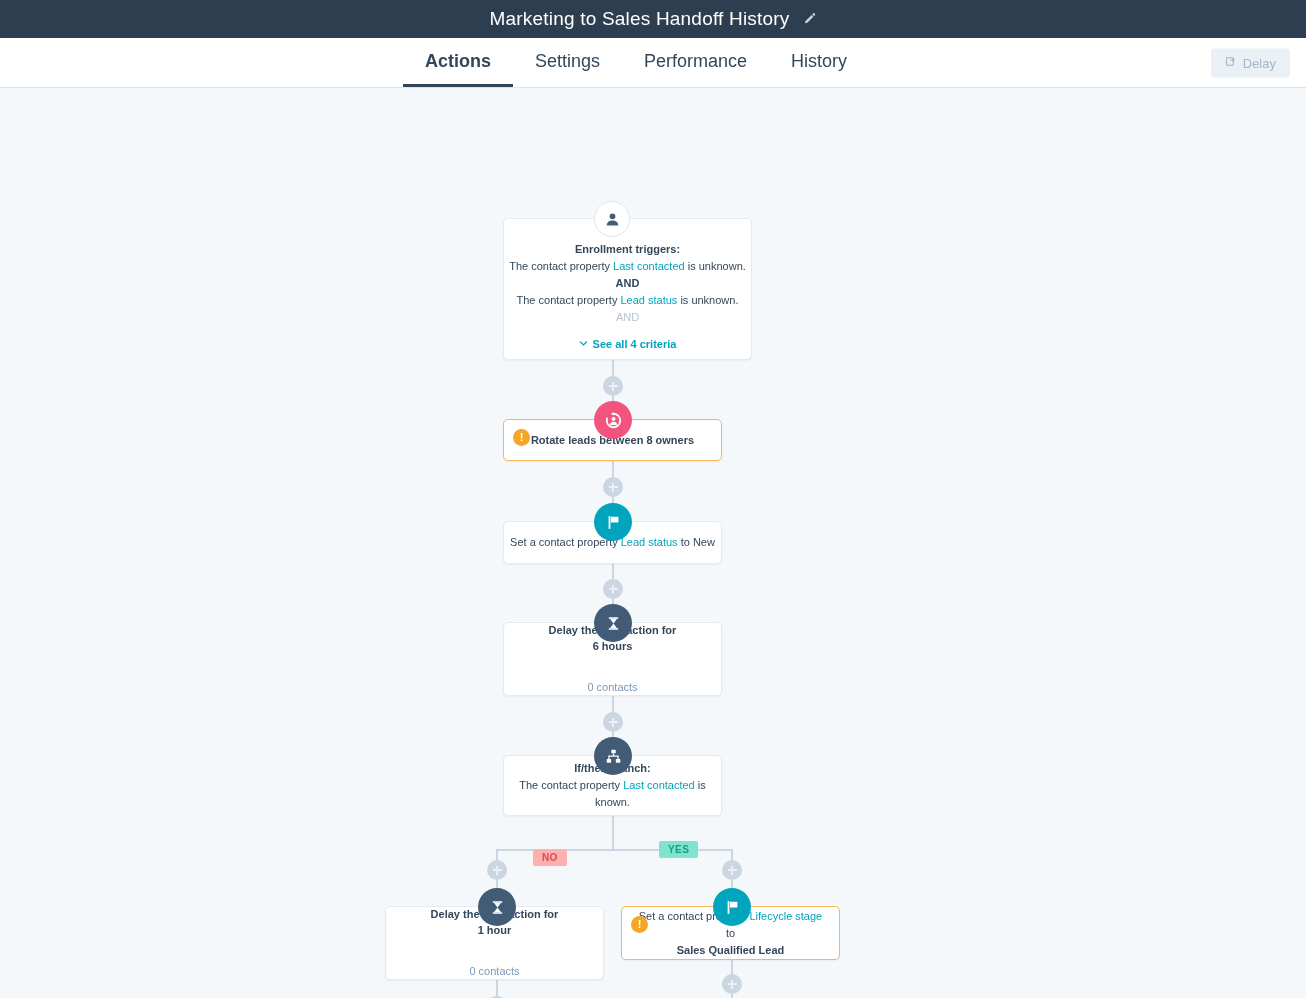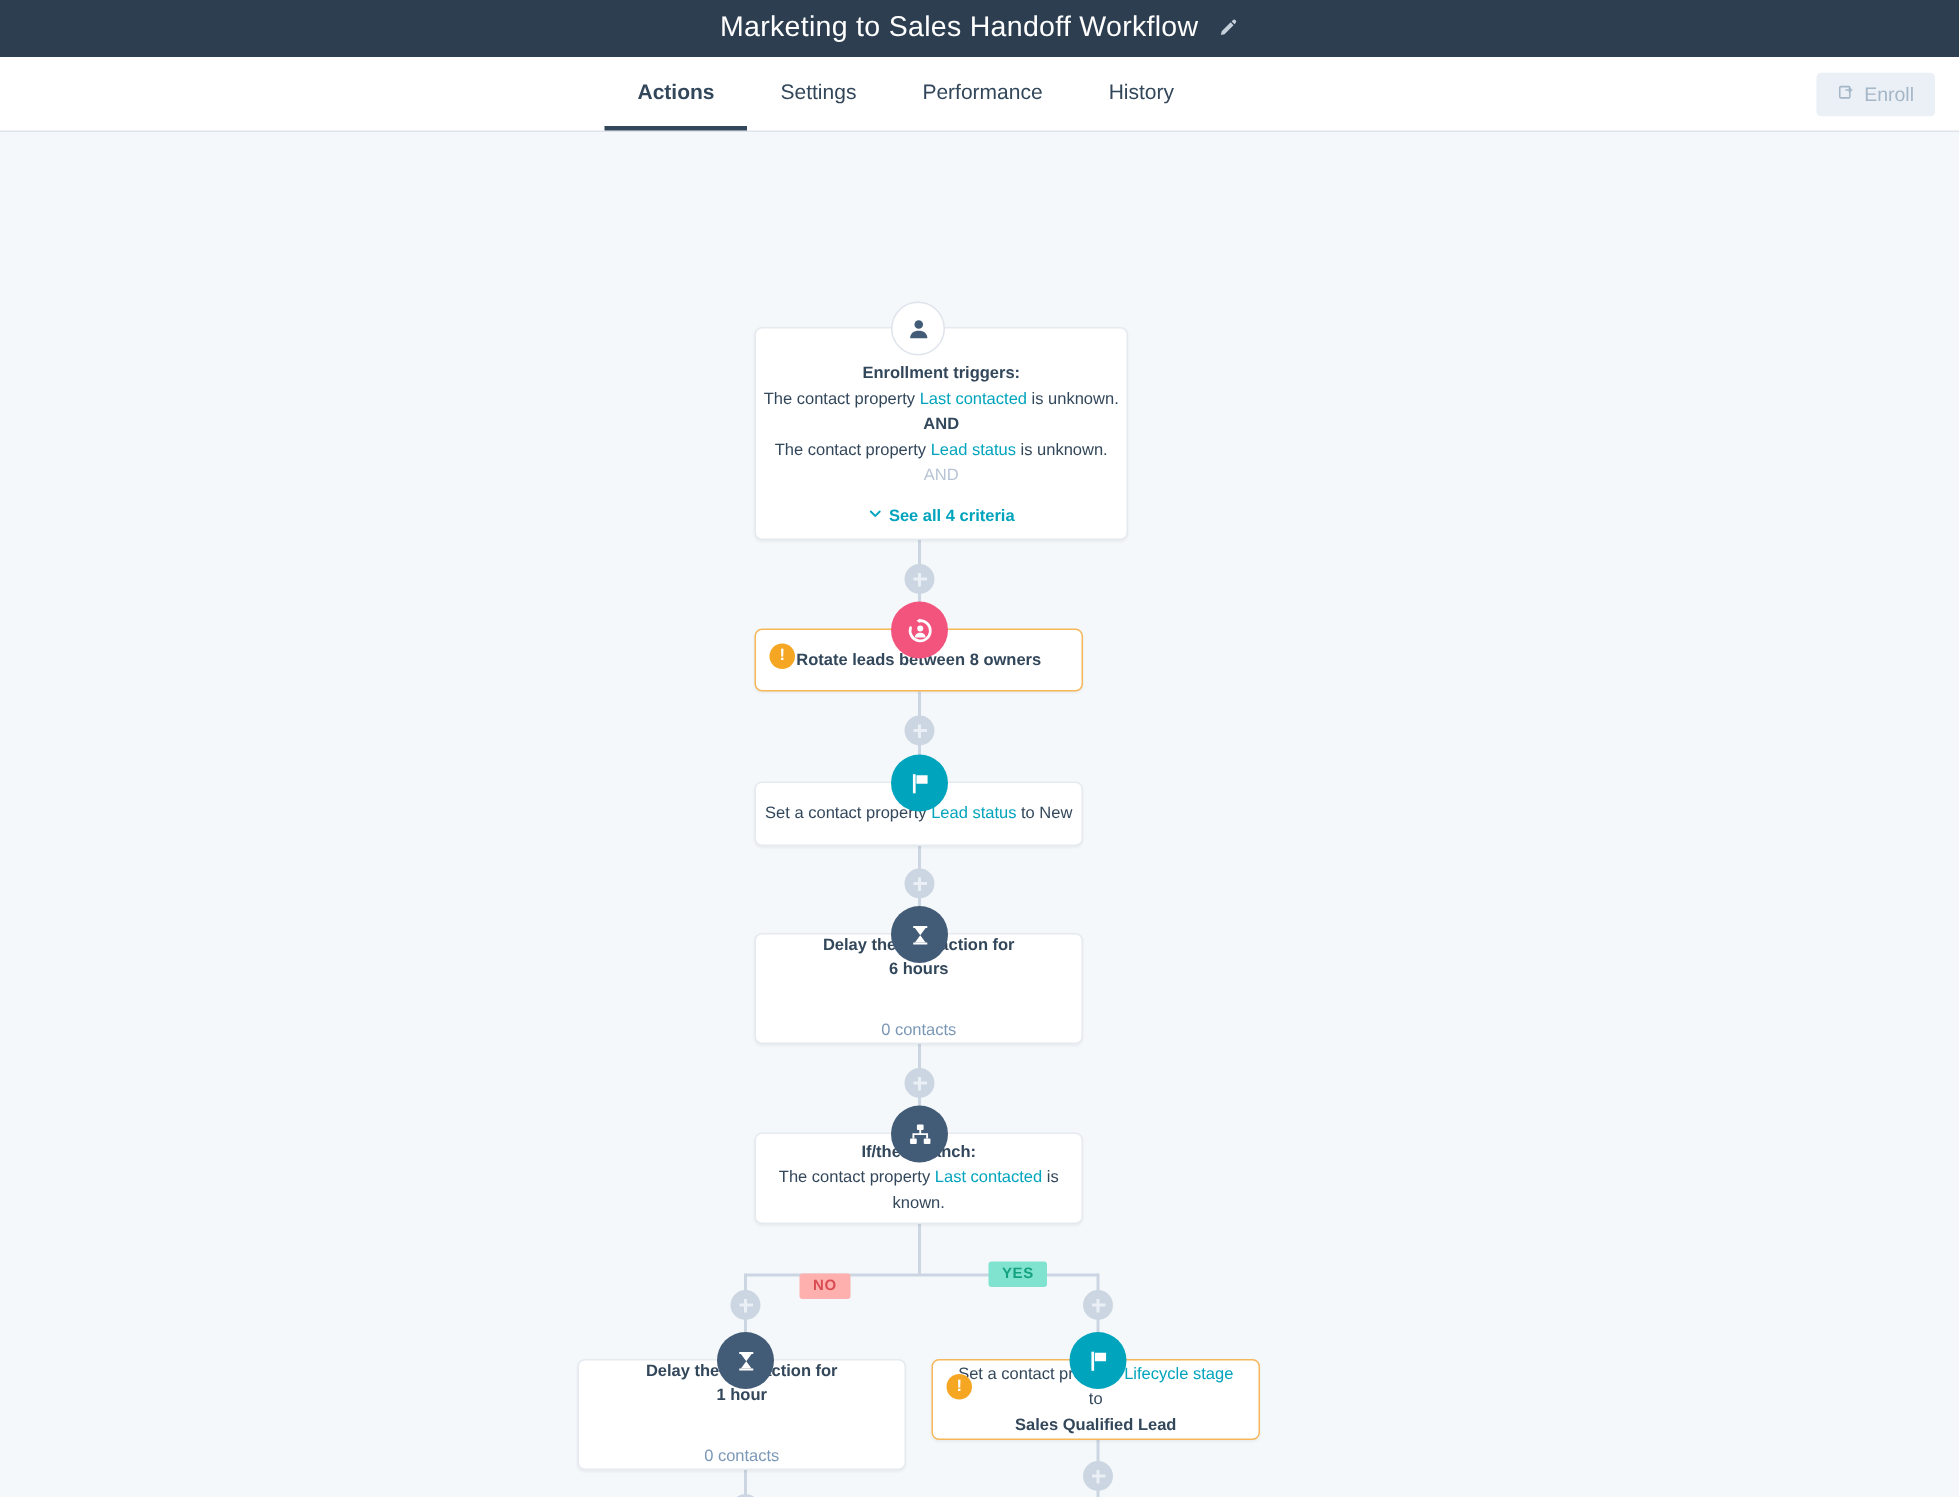--- a/index.html
+++ b/index.html
@@ -36,21 +36,21 @@
     display: flex; align-items: stretch;
     position: relative;
   }
   .tabs {
     display: flex; align-items: stretch;
     margin-left: 403px;
   }
   .tab {
     display: flex; align-items: center;
     padding: 0 22px;
-    font-size: 14px;
+    font-size: 18px;
     color: #33475b;
     cursor: pointer;
     border-bottom: 3px solid transparent;
     position: relative;
   }
   .tab.active {
     font-weight: bold;
     border-bottom-color: #33475b;
   }
   .enroll-btn {
@@ -186,21 +186,21 @@
     letter-spacing: .4px;
     z-index: 3;
   }
   .branch-label.no  { background: #fdb0ae; color: #d94c53; }
   .branch-label.yes { background: #7fe3d0; color: #15a37f; }
 </style>
 </head>
 <body>
 
 <div class="topbar">
-  <span class="topbar-title">Marketing to Sales Handoff Workflow</span>
+  <span class="topbar-title">Marketing to Sales Handoff History</span>
   <span class="pencil-icon">
     <svg width="15" height="15" viewBox="0 0 16 16">
       <path d="M11.6 1.6a1.4 1.4 0 0 1 2 2l-.8.8-2-2 .8-.8zM10.1 3.1l2 2-6.4 6.4-2.6.6.6-2.6 6.4-6.4z" fill="#c4cfda"></path>
     </svg>
   </span>
 </div>
 
 <div class="tabbar">
   <div class="tabs">
     <div class="tab active">
@@ -216,21 +216,21 @@
         <span>History</span>
       </div>
   </div>
   <button class="enroll-btn">
     <span>
       <svg width="12" height="12" viewBox="0 0 16 16">
         <rect x="2" y="3" width="9" height="10" rx="1" fill="none" stroke="#a5b6c7" stroke-width="1.4"></rect>
         <path d="M7 6h5M10 4l2.4 2L10 8" fill="none" stroke="#a5b6c7" stroke-width="1.4"></path>
       </svg>
     </span>
-    <span>Enroll</span>
+    <span>Delay</span>
   </button>
 </div>
 
 <div class="canvas">
 
   <div class="vline" style="left:612px; top:272px; height:60px;"></div>
   <div class="vline" style="left:612px; top:373px; height:60px;"></div>
   <div class="vline" style="left:612px; top:476px; height:58px;"></div>
   <div class="vline" style="left:612px; top:608px; height:60px;"></div>
   <div class="vline" style="left:612px; top:728px; height:34px;"></div>

